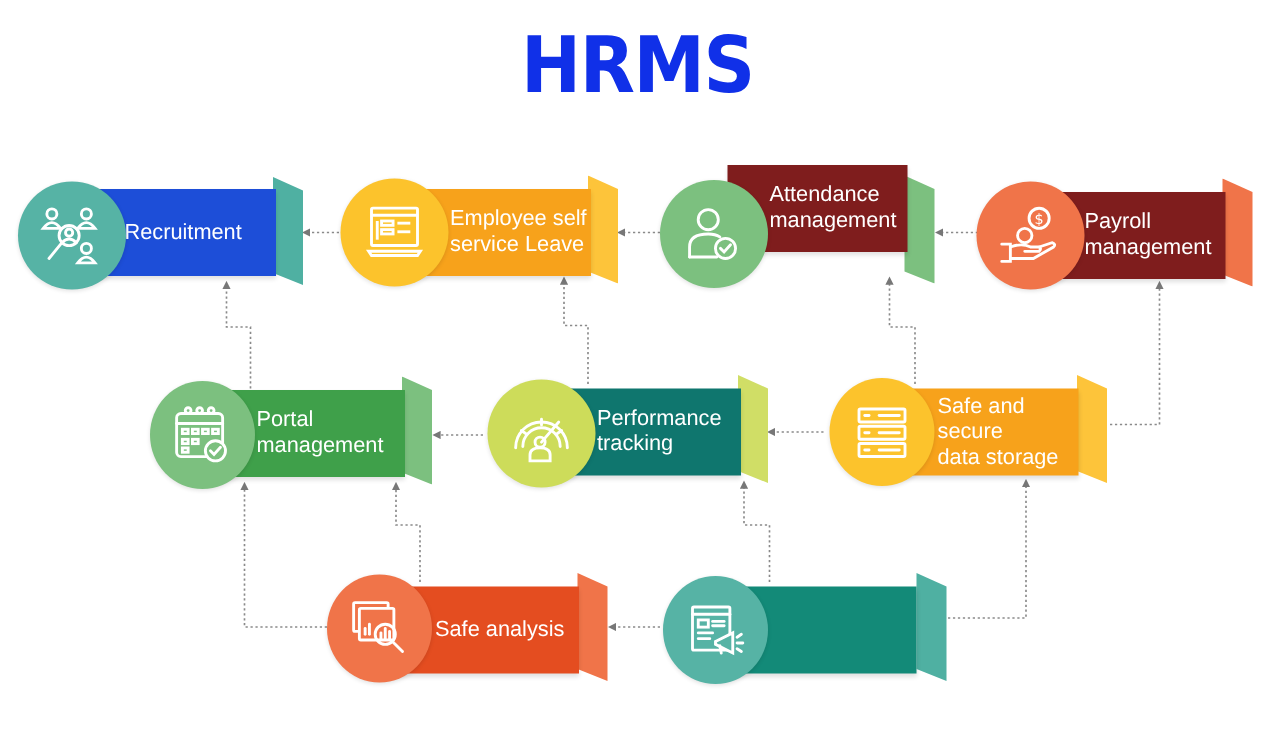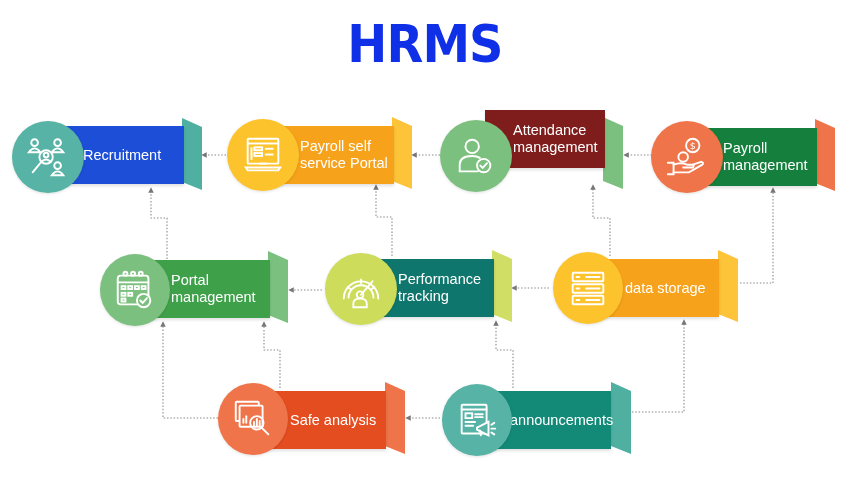--- a/index.html
+++ b/index.html
@@ -90,22 +90,22 @@
     </svg>
   </div>
 </div>
 
 <div class="node">
   <svg class="flap" style="left:390px;top:117px;width:24px;height:72px" viewBox="0 0 24 72">
       <polygon points="2,0 22,9 22,72 2,64" fill="#fdc43a"></polygon>
     </svg>
   <div class="body" style="left:272px;top:126px;width:122px;height:58px;background:#f7a21b">
     <div>
-      <div>Payroll self</div>
-      <div>service Portal</div>
+      <div>Employee self</div>
+      <div>service Leave</div>
     </div>
   </div>
   <div class="circle" style="left:227px;top:119px;width:72px;height:72px;background:#fcc32c">
     <svg viewBox="0 0 48 48" fill="none" stroke="#fff" stroke-width="2">
       <rect x="8" y="7" width="32" height="26" rx="1"></rect>
       <line x1="8" y1="12" x2="40" y2="12"></line>
       <rect x="15" y="16" width="8" height="3"></rect>
         <line x1="26" y1="17.5" x2="35" y2="17.5"></line>
       <rect x="15" y="22" width="8" height="3"></rect>
         <line x1="26" y1="23.5" x2="35" y2="23.5"></line>
@@ -134,21 +134,21 @@
       <circle cx="32" cy="34" r="7"></circle>
       <path d="M28.5,34 L31,36.5 L35.5,31.5"></path>
     </svg>
   </div>
 </div>
 
 <div class="node">
   <svg class="flap" style="left:813px;top:119px;width:24px;height:72px" viewBox="0 0 24 72">
       <polygon points="2,0 22,9 22,72 2,64" fill="#f07449"></polygon>
     </svg>
-  <div class="body" style="left:695px;top:128px;width:122px;height:58px;background:#15803d">
+  <div class="body" style="left:695px;top:128px;width:122px;height:58px;background:#7f1d1d">
     <div>
       <div>Payroll</div>
       <div>management</div>
     </div>
   </div>
   <div class="circle" style="left:651px;top:121px;width:72px;height:72px;background:#f07449">
     <svg viewBox="0 0 48 48" fill="none" stroke="#fff" stroke-width="2" stroke-linecap="round">
       <circle cx="30" cy="12" r="7"></circle>
       <text x="30" y="16" font-size="10" fill="#fff" stroke="none" text-anchor="middle" font-family="DejaVu Sans, sans-serif">$</text>
       <circle cx="20" cy="24" r="5"></circle>
@@ -212,20 +212,21 @@
     </svg>
   </div>
 </div>
 
 <div class="node">
   <svg class="flap" style="left:716px;top:250px;width:24px;height:72px" viewBox="0 0 24 72">
       <polygon points="2,0 22,9 22,72 2,64" fill="#fdc43a"></polygon>
     </svg>
   <div class="body" style="left:597px;top:259px;width:122px;height:58px;background:#f7a21b">
     <div>
+      <div>Safe and secure</div>
       <div>data storage</div>
     </div>
   </div>
   <div class="circle" style="left:553px;top:252px;width:70px;height:72px;background:#fcc32c">
     <svg viewBox="0 0 48 48" fill="none" stroke="#fff" stroke-width="2" stroke-linecap="round">
       <rect x="8" y="8" width="32" height="9" rx="1"></rect>
       <rect x="8" y="20" width="32" height="9" rx="1"></rect>
       <rect x="8" y="32" width="32" height="9" rx="1"></rect>
       <line x1="12" y1="12.5" x2="15" y2="12.5"></line>
         <line x1="22" y1="12.5" x2="36" y2="12.5"></line>
@@ -258,21 +259,20 @@
     </svg>
   </div>
 </div>
 
 <div class="node">
   <svg class="flap" style="left:609px;top:382px;width:24px;height:72px" viewBox="0 0 24 72">
       <polygon points="2,0 22,9 22,72 2,64" fill="#4fb0a2"></polygon>
     </svg>
   <div class="body" style="left:488px;top:391px;width:123px;height:58px;background:#138a78;padding-left:22px">
     <div>
-      <div>announcements</div>
     </div>
   </div>
   <div class="circle" style="left:442px;top:384px;width:70px;height:72px;background:#56b3a5">
     <svg viewBox="0 0 48 48" fill="none" stroke="#fff" stroke-width="2" stroke-linecap="round">
       <rect x="8" y="8" width="26" height="30" rx="1"></rect>
       <line x1="8" y1="13" x2="34" y2="13"></line>
       <rect x="12" y="17" width="7" height="5"></rect>
       <line x1="22" y1="18" x2="30" y2="18"></line>
         <line x1="22" y1="21" x2="30" y2="21"></line>
       <line x1="12" y1="26" x2="22" y2="26"></line>

